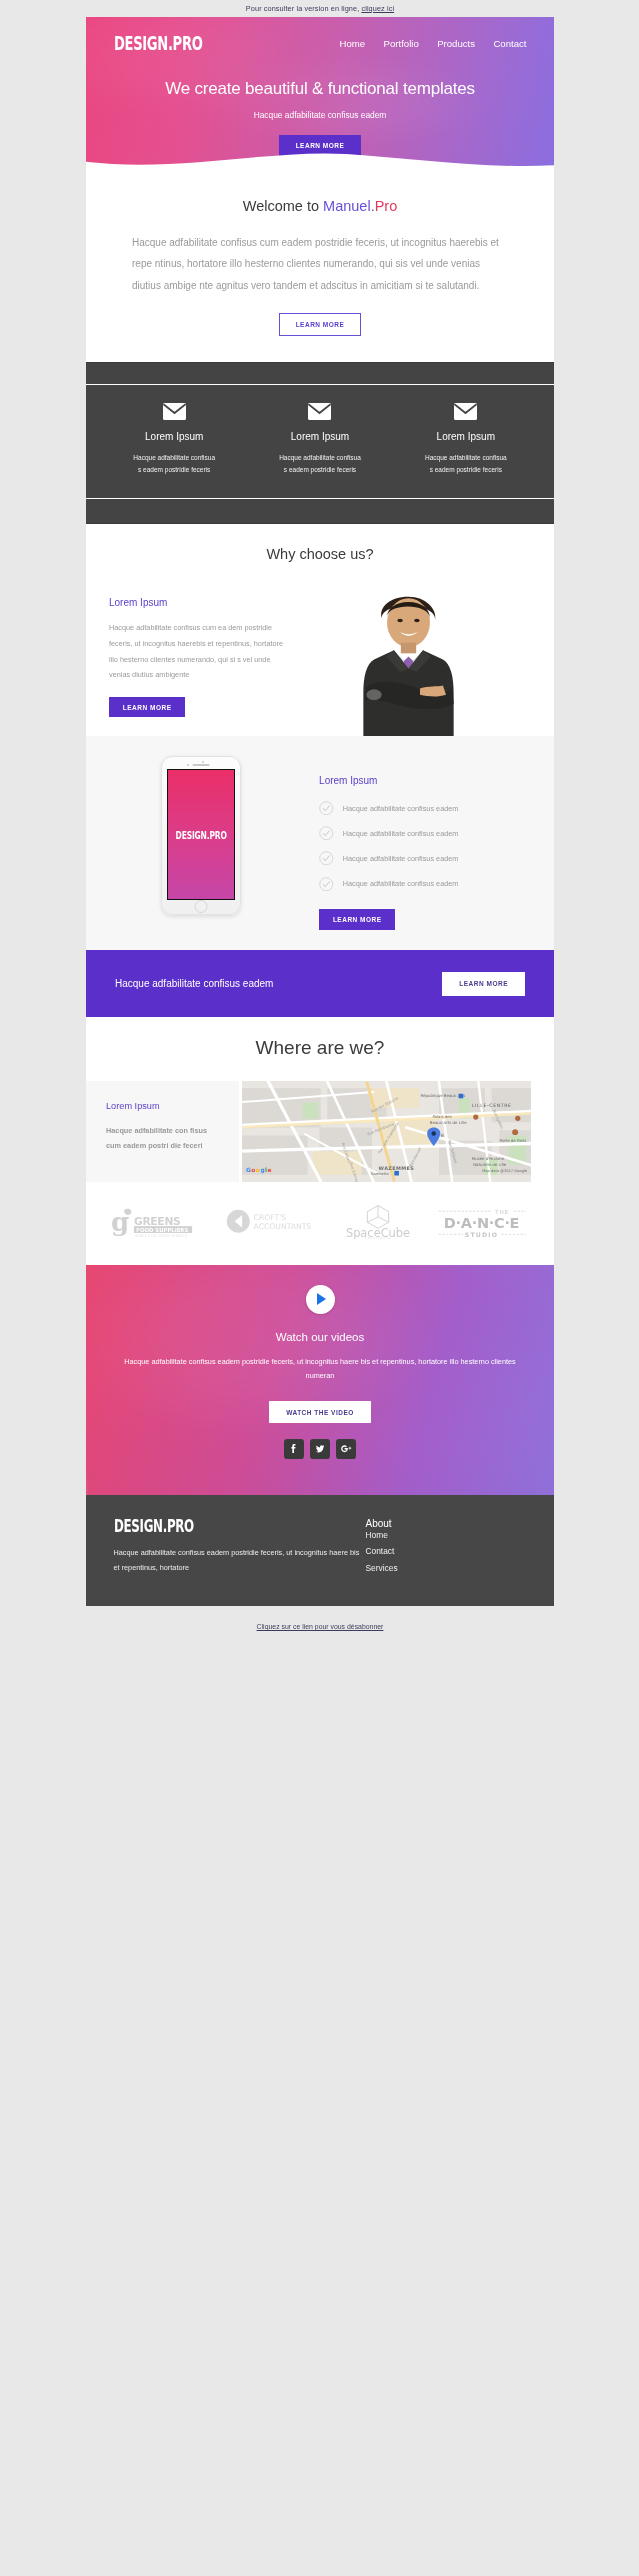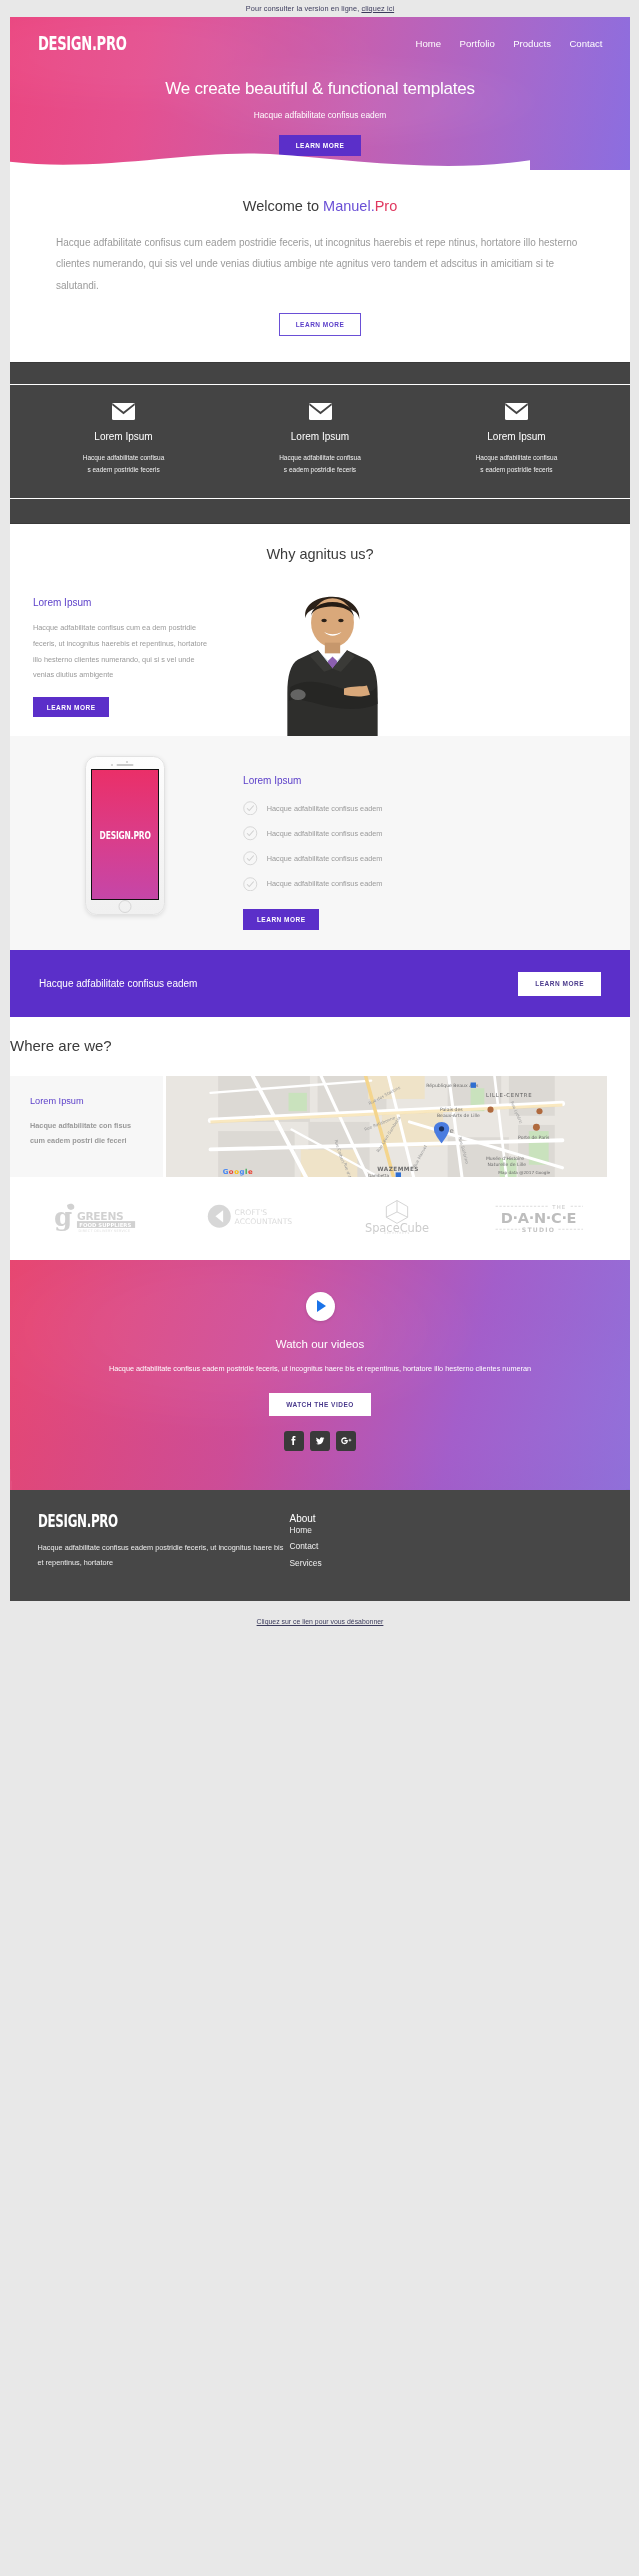--- a/index.html
+++ b/index.html
@@ -17,21 +17,21 @@
     display: flex;
     align-items: center;
     justify-content: center;
     font-size: 7.3px;
     color: #3b3b5c;
     letter-spacing: 0.1px;
   }
   .preheader a { color: #3b3b5c; text-decoration: underline; }
 
   .frame {
-    width: 620px;
+    width: 468px;
     margin: 0 auto;
     position: relative;
   }
 
   
   .hero {
     position: relative;
     height: 153px;
     overflow: hidden;
     background:
@@ -212,21 +212,21 @@
     padding: 0 29px;
   }
   .cta p { color: #fff; font-size: 10px; }
   .cta a {
     background: #fff; color: #4a3a8c; font-size: 6.5px; font-weight: bold;
     letter-spacing: 0.5px; padding: 8.4px 17px; text-decoration: none;
   }
 
   
   .where { background: #fff; padding: 20px 0 0 0; }
-  .where h2 { text-align: left; font-size: 15px; font-weight: 400; color: #3b3b3b; }
+  .where h2 { text-align: center; font-size: 19px; font-weight: 400; color: #3b3b3b; }
   .where-row { display: flex; margin-top: 21.4px; align-items: stretch; }
   .where-left {
     width: 153px; background: #f7f7f7; padding: 20px 17px 20px 20px;
   }
   .where-left h3 { color: #5b3fc9; font-size: 9.2px; font-weight: 400; margin-bottom: 12.2px; }
   .where-left p { font-size: 7.3px; color: #9a9a9a; line-height: 2.1; font-weight: bold; }
   .map-wrap { flex: 1; padding: 0 23px 0 3.1px; }
   .map {
     width: 100%; height: 101px; position: relative; overflow: hidden;
     background: #e9e6e1;
@@ -249,21 +249,21 @@
       radial-gradient(ellipse at 70% 60%, #e9ddd7 0 24%, rgba(233,221,215,0) 48%),
       linear-gradient(160deg,#efe4de,#ddd0c9);
   }
   .video-grain {
     position: absolute; inset: 0; opacity: .26; mix-blend-mode: soft-light;
     background-image:
       linear-gradient(85deg, rgba(255,255,255,.5) 0 2.3px, transparent 2.3px 31px),
       linear-gradient(-15deg, rgba(0,0,0,.18) 0 1.5px, transparent 1.5px 23px),
       radial-gradient(ellipse at 35% 30%, rgba(255,255,255,.4) 0 20%, transparent 45%);
   }
-  .video-inner { position: relative; z-index: 3; text-align: center; padding-top: 32px; }
+  .video-inner { position: relative; z-index: 3; text-align: center; padding-top: 20px; }
   .play-btn {
     width: 29px; height: 29px; border-radius: 50%; background: #fff;
     margin: 0 auto 17px auto; display: flex; align-items: center; justify-content: center;
     box-shadow: 0 0.8px 3.1px rgba(0,0,0,.15);
   }
   .play-tri {
     width: 0; height: 0; margin-left: 3.1px;
     border-left: 9.2px solid #1a73e8;
     border-top: 6.1px solid transparent;
     border-bottom: 6.1px solid transparent;
@@ -384,21 +384,21 @@
       <p>
         <span>Hacque adfabilitate confisua</span><br>
         <span>s eadem postridie feceris</span>
       </p>
     </div>
 
   </section>
   <div class="dark-bot"></div>
 
   <section class="why">
-    <h2>Why agnitus us?</h2>
+    <h2>Why choose us?</h2>
     <div class="why-row">
       <div class="why-left">
         <h3>Lorem Ipsum</h3>
         <p>Hacque adfabilitate confisus cum ea dem postridie feceris, ut incognitus haerebis et repentinus, hortatore illo hesterno clientes numerando, qui si s vel unde venias diutius ambigente</p>
         <a href="#" class="btn-solid">LEARN MORE</a>
       </div>
       <div class="why-right">
         <svg class="man" viewBox="0 0 210 196">
           <rect x="0" y="0" width="210" height="196" fill="#ffffff"></rect>
 

